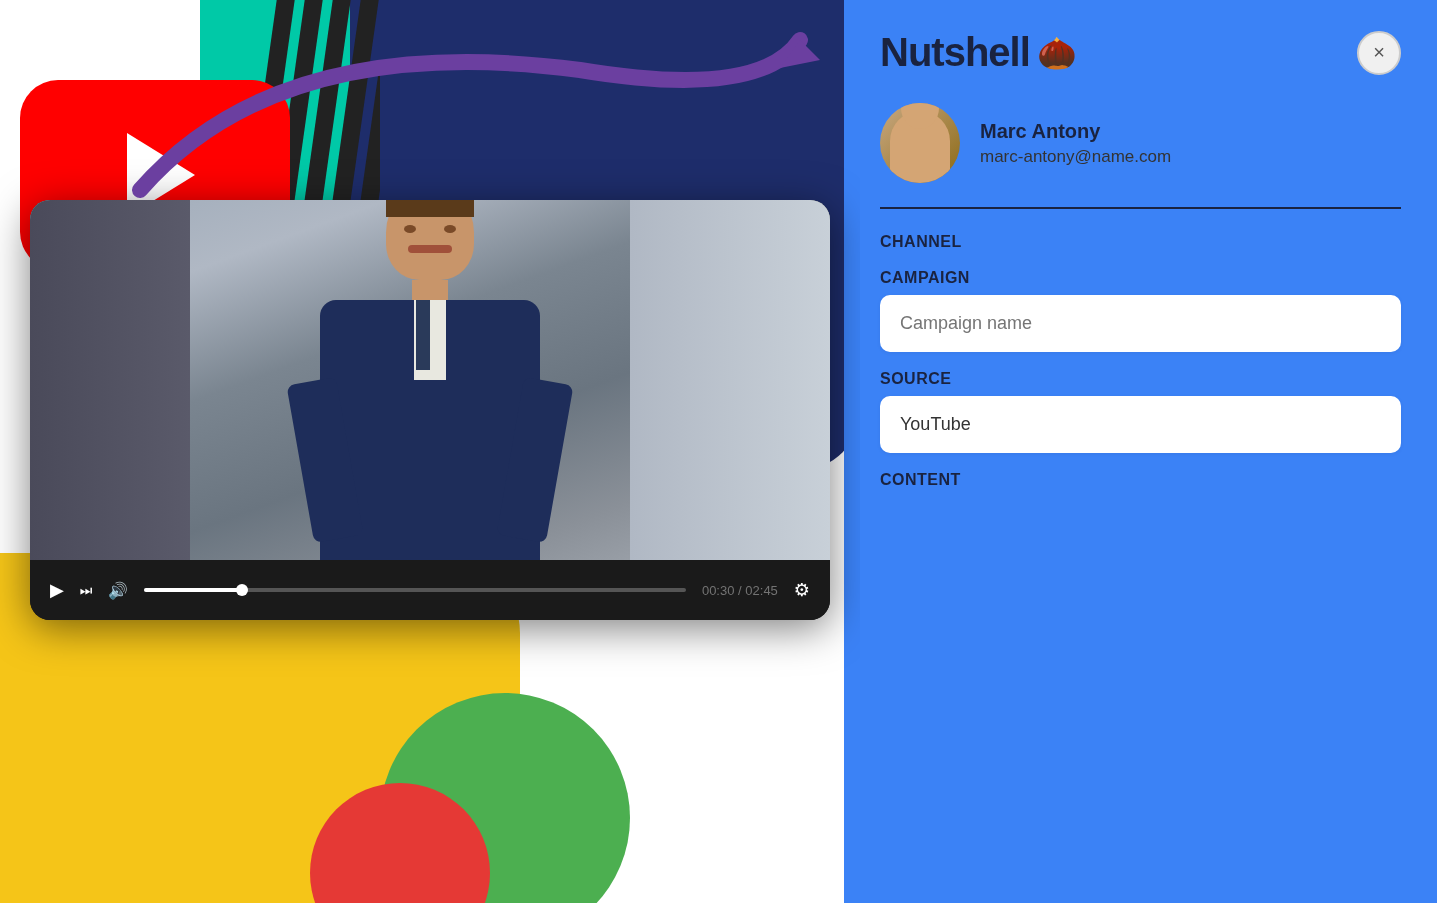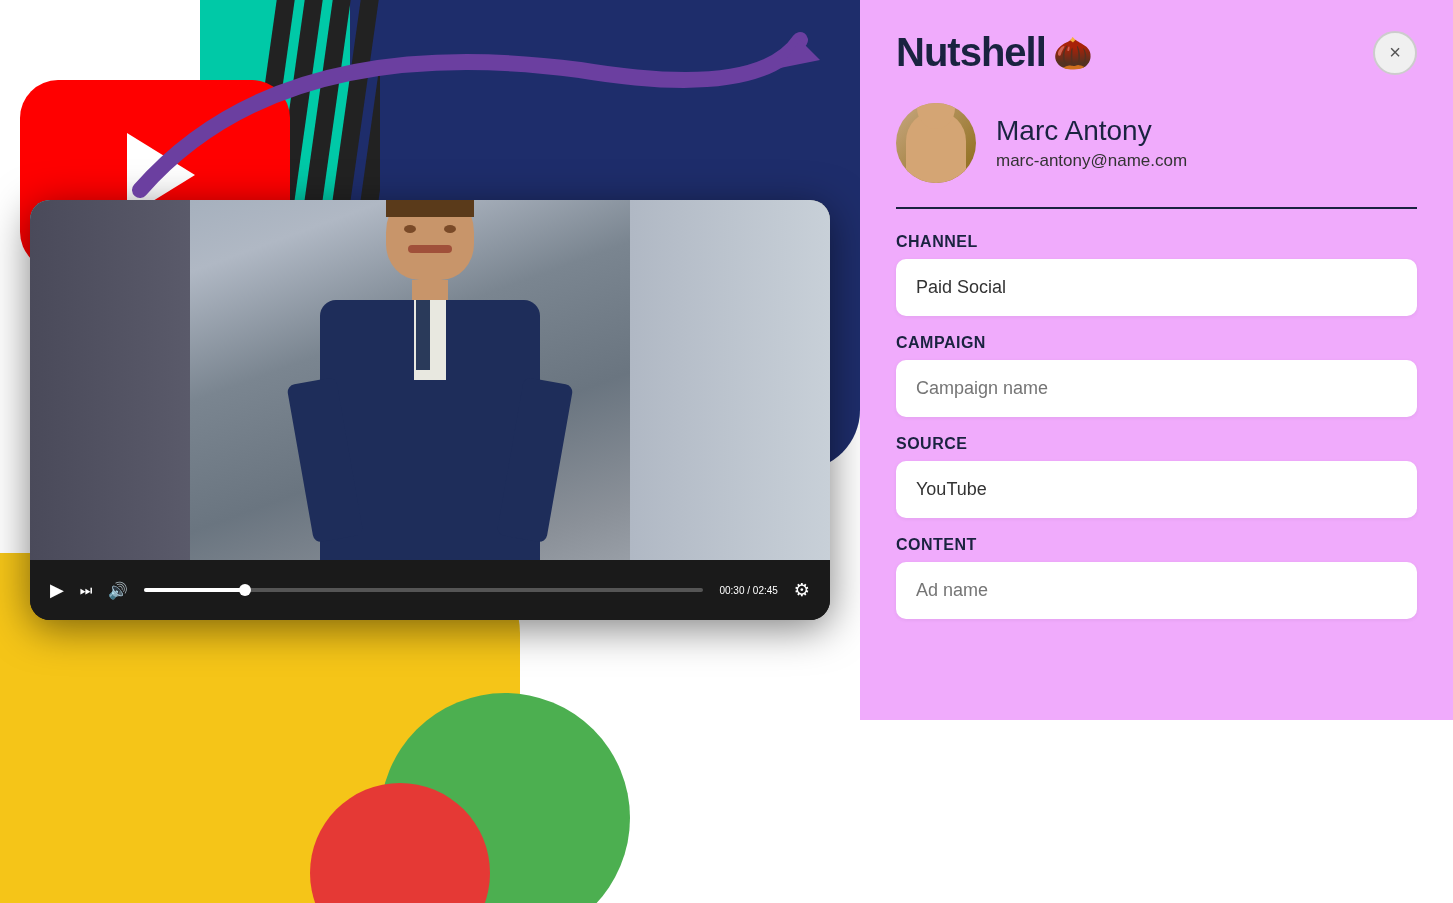--- a/index.html
+++ b/index.html
@@ -149,42 +149,42 @@
       position: absolute;
       top: -4px;
       left: 18%;
       width: 12px;
       height: 12px;
       background: #fff;
       border-radius: 50%;
       transform: translateX(-50%);
     }
     .time-display {
-      color: #ffffff;
-      font-size: 10px;
+      color: #737373;
+      font-size: 13px;
       white-space: nowrap;
     }
     .volume-icon {
       color: #fff;
       font-size: 16px;
     }
     .settings-icon {
       color: #fff;
       font-size: 18px;
       margin-left: auto;
     }
 
     
     .right-panel {
       position: absolute;
-      right: 0;
+      right: 16px;
       top: 0;
       width: 593px;
-      height: 720px;
-      background: #f0abfc;
+      height: 903px;
+      background: #3b82f6;
       padding: 30px 36px;
       overflow-y: auto;
     }
 
     .nutshell-header {
       display: flex;
       align-items: center;
       justify-content: space-between;
       margin-bottom: 28px;
     }
@@ -251,22 +251,22 @@
       top: -24px;
       left: 50%;
       transform: translateX(-50%);
     }
     .user-info {
       display: flex;
       flex-direction: column;
       gap: 4px;
     }
     .user-name {
-      font-size: 28px;
-      font-weight: 400;
+      font-size: 20px;
+      font-weight: 700;
       color: #1a2340;
     }
     .user-email {
       font-size: 17px;
       color: #333;
     }
 
     .form-section {
       margin-bottom: 18px;
     }
@@ -416,34 +416,32 @@
       </div>
     </div>
     <div class="user-info">
       <span class="user-name">Marc Antony</span>
       <span class="user-email">marc-antony@name.com</span>
     </div>
   </div>
 
   <div class="form-section">
     <div class="field-label">CHANNEL</div>
-    <input class="field-input" type="text" value="Paid Social" style="">
   </div>
 
   <div class="form-section">
     <div class="field-label">CAMPAIGN</div>
     <input class="field-input" type="text" placeholder="Campaign name" style="">
   </div>
 
   <div class="form-section">
     <div class="field-label">SOURCE</div>
     <input class="field-input" type="text" value="YouTube" style="">
   </div>
 
   <div class="form-section">
   </div>
 
   <div class="form-section">
     <div class="field-label">CONTENT</div>
-    <input class="field-input" type="text" placeholder="Ad name" style="">
   </div>
 
 </div>
 
 </body></html>

